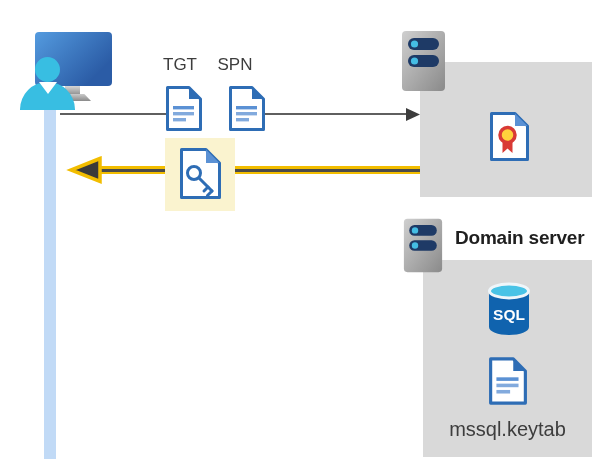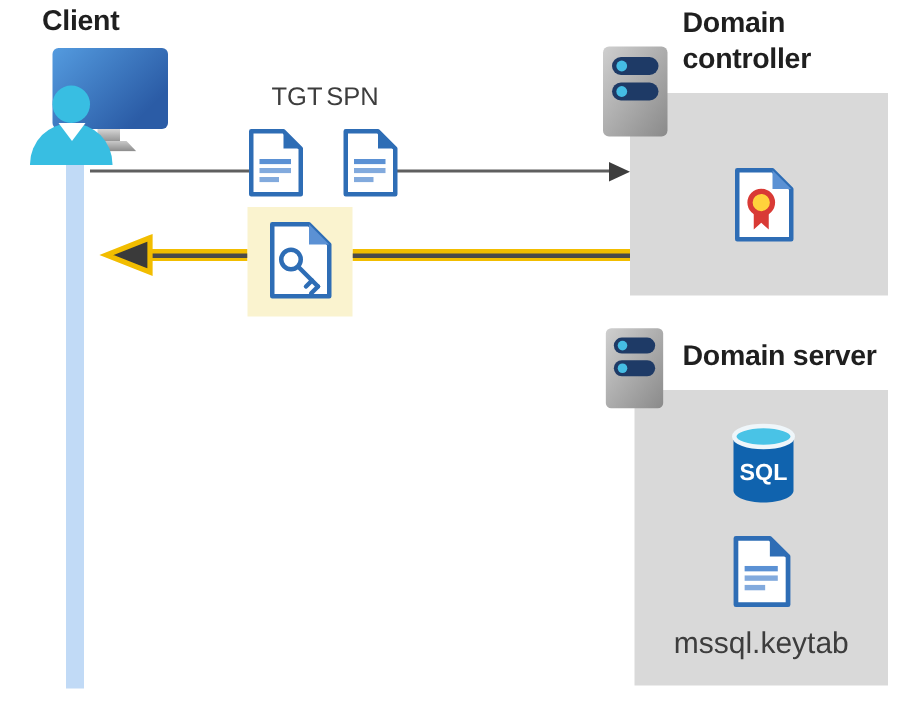--- a/index.html
+++ b/index.html
@@ -25,32 +25,31 @@
                   border-right:9px solid transparent; border-top:12px solid #ffffff; }
   svg { display:block; }
 </style>
 </head>
 <body>
 
 <div class="canvas">
 
   <div class="abs timeline" style="left:44px;top:96px;width:12px;height:363px;"></div>
 
-  <div class="abs heading" style="left:28px;top:3px;">Client</div>
 
   <div class="abs" style="left:0;top:0;">
     <div class="abs monitor" style="left:35px;top:32px;width:77px;height:54px;"></div>
     <div class="abs stand-neck" style="left:65px;top:86px;width:15px;height:9px;"></div>
     <div class="abs stand-base" style="left:54px;top:94px;width:37px;height:7px;"></div>
     <div class="abs person-body" style="left:20px;top:82px;width:55px;height:28px;"></div>
     <div class="abs person-notch" style="left:39px;top:82px;"></div>
     <div class="abs person-head" style="left:35px;top:57px;width:25px;height:25px;"></div>
   </div>
 
-  <div class="abs small-label" style="left:173px;top:55px;width:50px;text-align:center;">TGT</div>
+  <div class="abs small-label" style="left:155px;top:55px;width:50px;text-align:center;">TGT</div>
   <div class="abs small-label" style="left:210px;top:55px;width:50px;text-align:center;">SPN</div>
 
   <div class="abs gray-line" style="left:60px;top:113px;width:108px;"></div>
   <div class="abs gray-line" style="left:264px;top:113px;width:144px;"></div>
   <svg class="abs" style="left:405px;top:107px;" width="16" height="15" viewBox="0 0 16 15">
     <polygon points="1,1 15,7.5 1,14" fill="#3d3d3d"></polygon>
   </svg>
 
   <svg class="abs" style="left:165px;top:85px;" width="38" height="47" viewBox="0 0 38 47">
     <path d="M2.5 2.5 H24 L35.5 14 V44.5 H2.5 Z" fill="#ffffff" stroke="#2E6DB5" stroke-width="3" stroke-linejoin="round"></path>
@@ -93,21 +92,20 @@
         <stop offset="0" stop-color="#cfcfcf"></stop>
           <stop offset="1" stop-color="#8a8a8a"></stop>
       </linearGradient>
     </defs>
     <rect x="1" y="1" width="43" height="60" rx="4" fill="url(#srvg1)"></rect>
     <rect x="7" y="8" width="31" height="12" rx="6" fill="#1E3A66"></rect>
     <rect x="7" y="25" width="31" height="12" rx="6" fill="#1E3A66"></rect>
     <circle cx="13.5" cy="14" r="3.6" fill="#45BDE4"></circle>
     <circle cx="13.5" cy="31" r="3.6" fill="#45BDE4"></circle>
   </svg>
-  <div class="abs heading" style="left:455px;top:4px;width:125px;">Domain controller</div>
   <svg class="abs" style="left:489px;top:111px;" width="41" height="51" viewBox="0 0 41 51">
     <path d="M2.5 2.5 H26 L38.5 15 V48.5 H2.5 Z" fill="#ffffff" stroke="#2E6DB5" stroke-width="3" stroke-linejoin="round"></path>
     <path d="M26 2.5 L38.5 15 H26 Z" fill="#5B91D4"></path>
     <path d="M13.5 30 H23.5 V42 L18.5 37.5 L13.5 42 Z" fill="#D93A35"></path>
     <circle cx="18.5" cy="24" r="7.5" fill="#FFD23C" stroke="#D93A35" stroke-width="3.5"></circle>
   </svg>
 
   <div class="abs gray-box" style="left:423px;top:260px;width:169px;height:197px;"></div>
   <svg class="abs" style="left:403px;top:217px;" width="40" height="57" viewBox="0 0 45 62">
     <defs>

